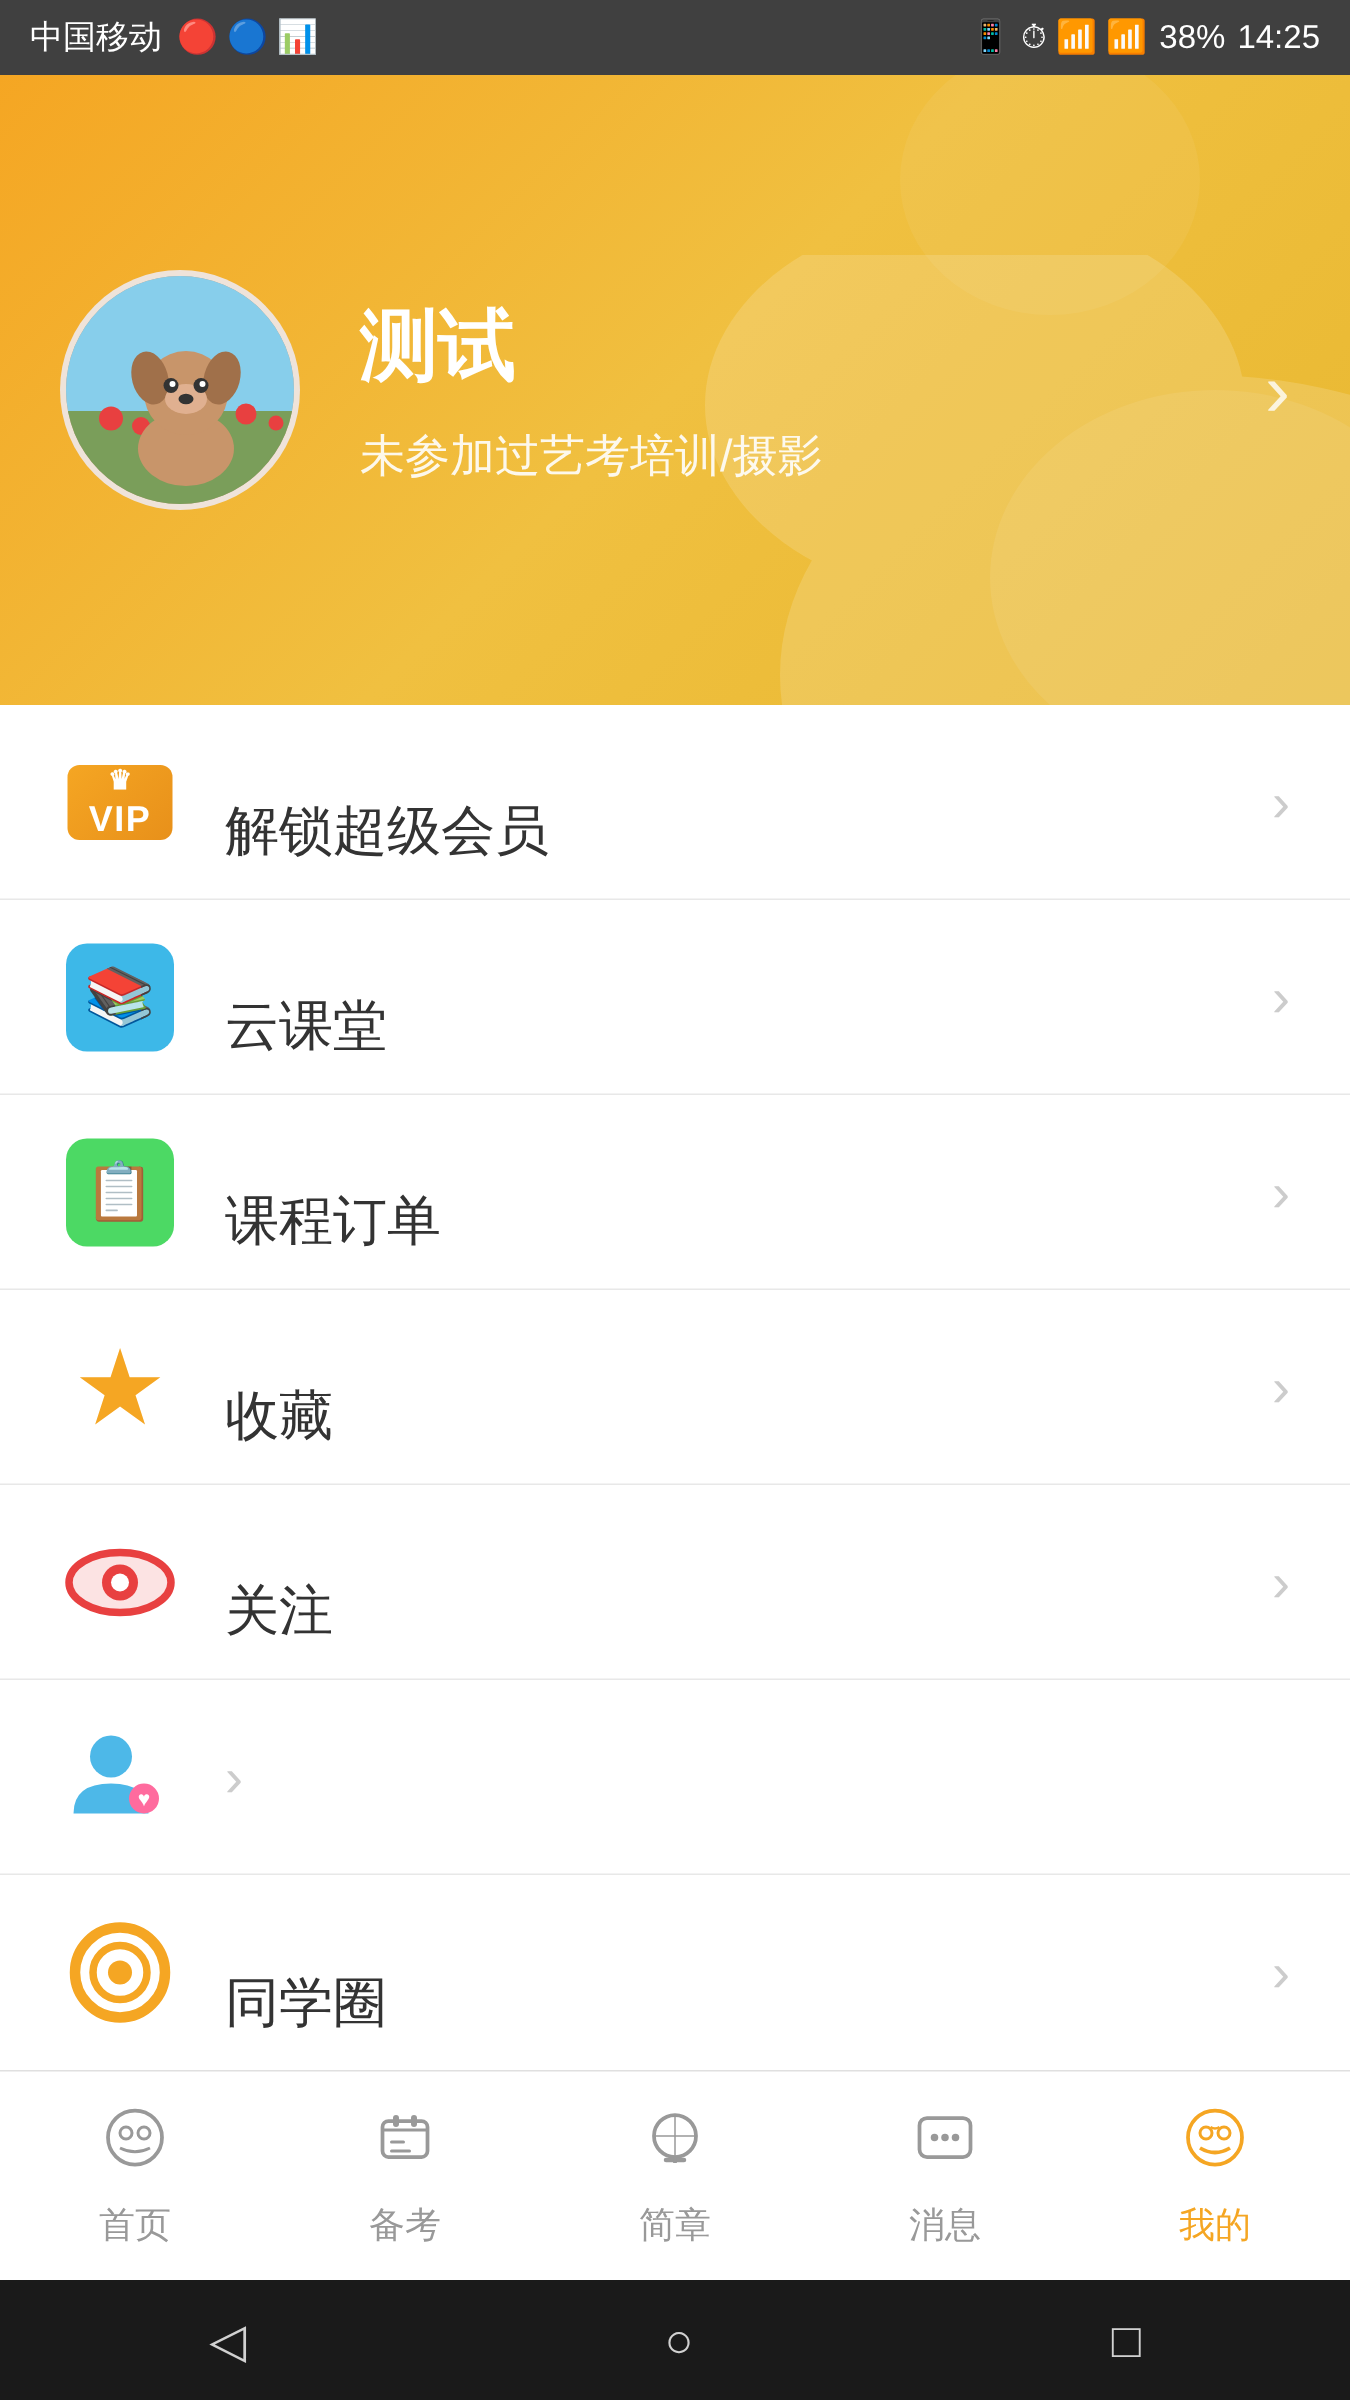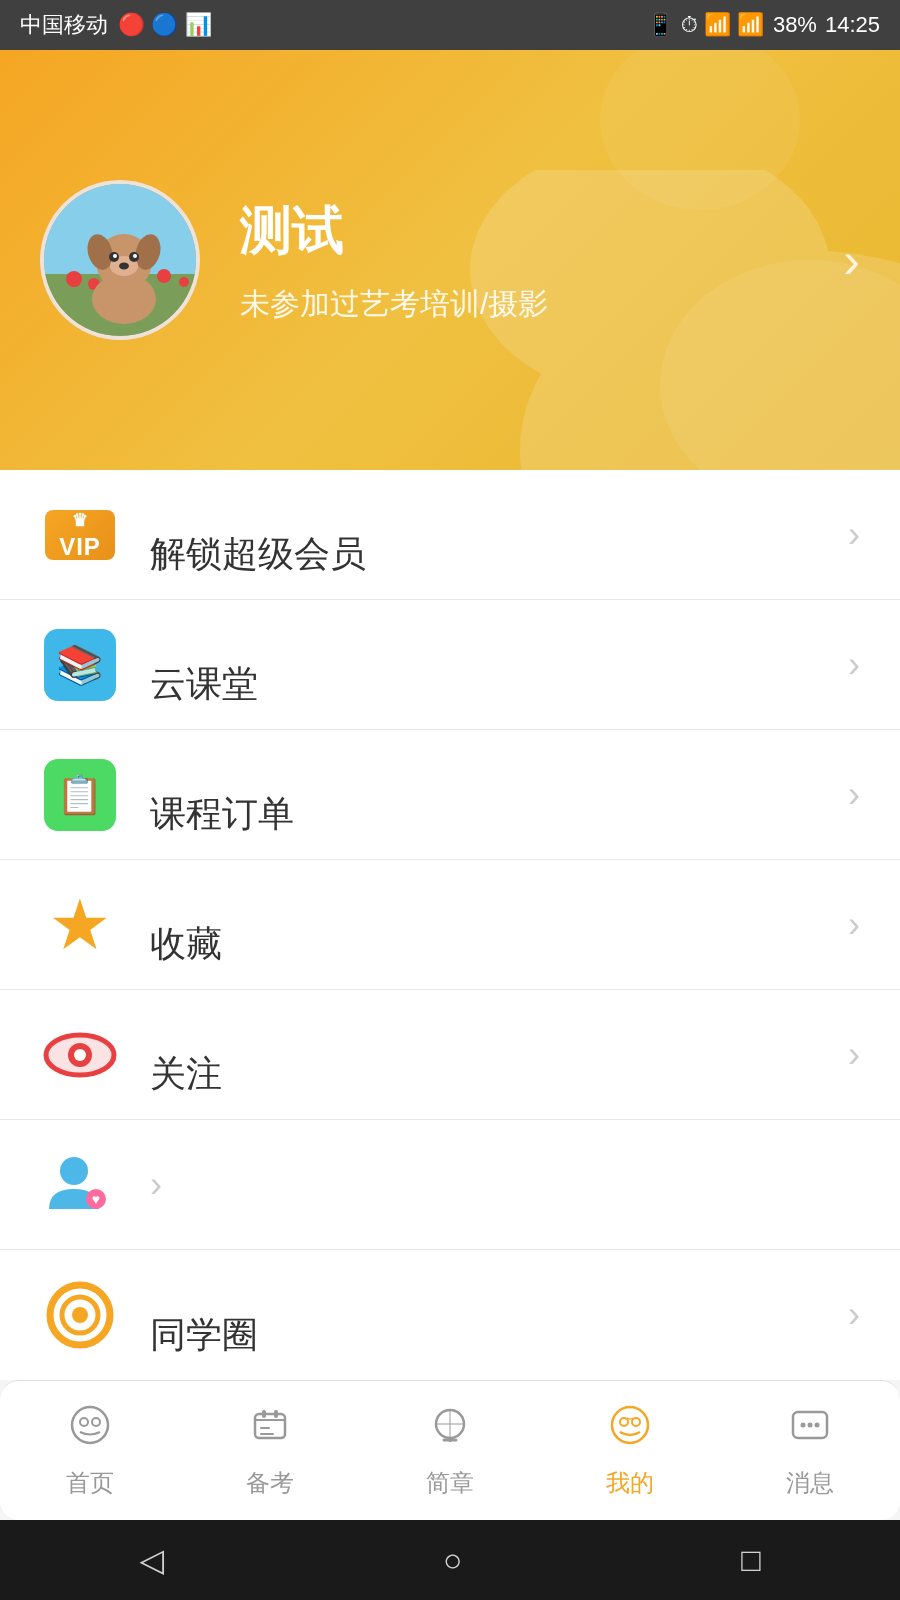--- a/index.html
+++ b/index.html
@@ -198,21 +198,20 @@
     .bottom-nav {
       position: absolute;
       bottom: 80px;
       left: 0;
       width: 100%;
       height: 140px;
       background: white;
       border-top: 1px solid #e0e0e0;
       display: flex;
       align-items: center;
-      border-radius: 19px;
     }
     .nav-item {
       flex: 1;
       display: flex;
       flex-direction: column;
       align-items: center;
       justify-content: center;
       height: 100%;
       cursor: pointer;
       gap: 8px;
@@ -435,44 +434,44 @@
         <path d="M23 8 L23 36" stroke="#999" stroke-width="1"></path>
         <path d="M9 22 L37 22" stroke="#999" stroke-width="1"></path>
         <path d="M17 38 L29 38" stroke="#999" stroke-width="3" stroke-linecap="round"></path>
         <path d="M23 36 L23 40" stroke="#999" stroke-width="2.5"></path>
       </svg>
     </span>
     <span class="nav-label">简章</span>
   </div>
 
   <div class="nav-item">
+    <span class="nav-icon">
+      <svg width="46" height="46" viewBox="0 0 46 46">
+        <rect x="6" y="10" width="34" height="26" rx="5" fill="none" stroke="#999" stroke-width="2.5"></rect>
+        <circle cx="16" cy="23" r="2.5" fill="#999"></circle>
+        <circle cx="23" cy="23" r="2.5" fill="#999"></circle>
+        <circle cx="30" cy="23" r="2.5" fill="#999"></circle>
+      </svg>
+    </span>
+    <span class="nav-label">消息</span>
+  </div>
+
+  <div class="nav-item">
     <span class="nav-icon active">
       <svg width="46" height="46" viewBox="0 0 46 46">
         <circle cx="23" cy="23" r="18" fill="none" stroke="#f5a623" stroke-width="2.5"></circle>
         <circle cx="17" cy="20" r="4" fill="none" stroke="#f5a623" stroke-width="2"></circle>
         <circle cx="29" cy="20" r="4" fill="none" stroke="#f5a623" stroke-width="2"></circle>
         <path d="M13 30 Q23 36 33 30" fill="none" stroke="#f5a623" stroke-width="2.5"></path>
 
         <path d="M20 16 Q23 18 26 16" fill="none" stroke="#f5a623" stroke-width="1.5"></path>
       </svg>
     </span>
     <span class="nav-label active">我的</span>
   </div>
 
-  <div class="nav-item">
-    <span class="nav-icon">
-      <svg width="46" height="46" viewBox="0 0 46 46">
-        <rect x="6" y="10" width="34" height="26" rx="5" fill="none" stroke="#999" stroke-width="2.5"></rect>
-        <circle cx="16" cy="23" r="2.5" fill="#999"></circle>
-        <circle cx="23" cy="23" r="2.5" fill="#999"></circle>
-        <circle cx="30" cy="23" r="2.5" fill="#999"></circle>
-      </svg>
-    </span>
-    <span class="nav-label">消息</span>
-  </div>
-
 </div>
 
 <div class="system-nav">
   <span class="sys-btn">◁</span>
   <span class="sys-btn">○</span>
   <span class="sys-btn">□</span>
 </div>
 
 </body></html>

